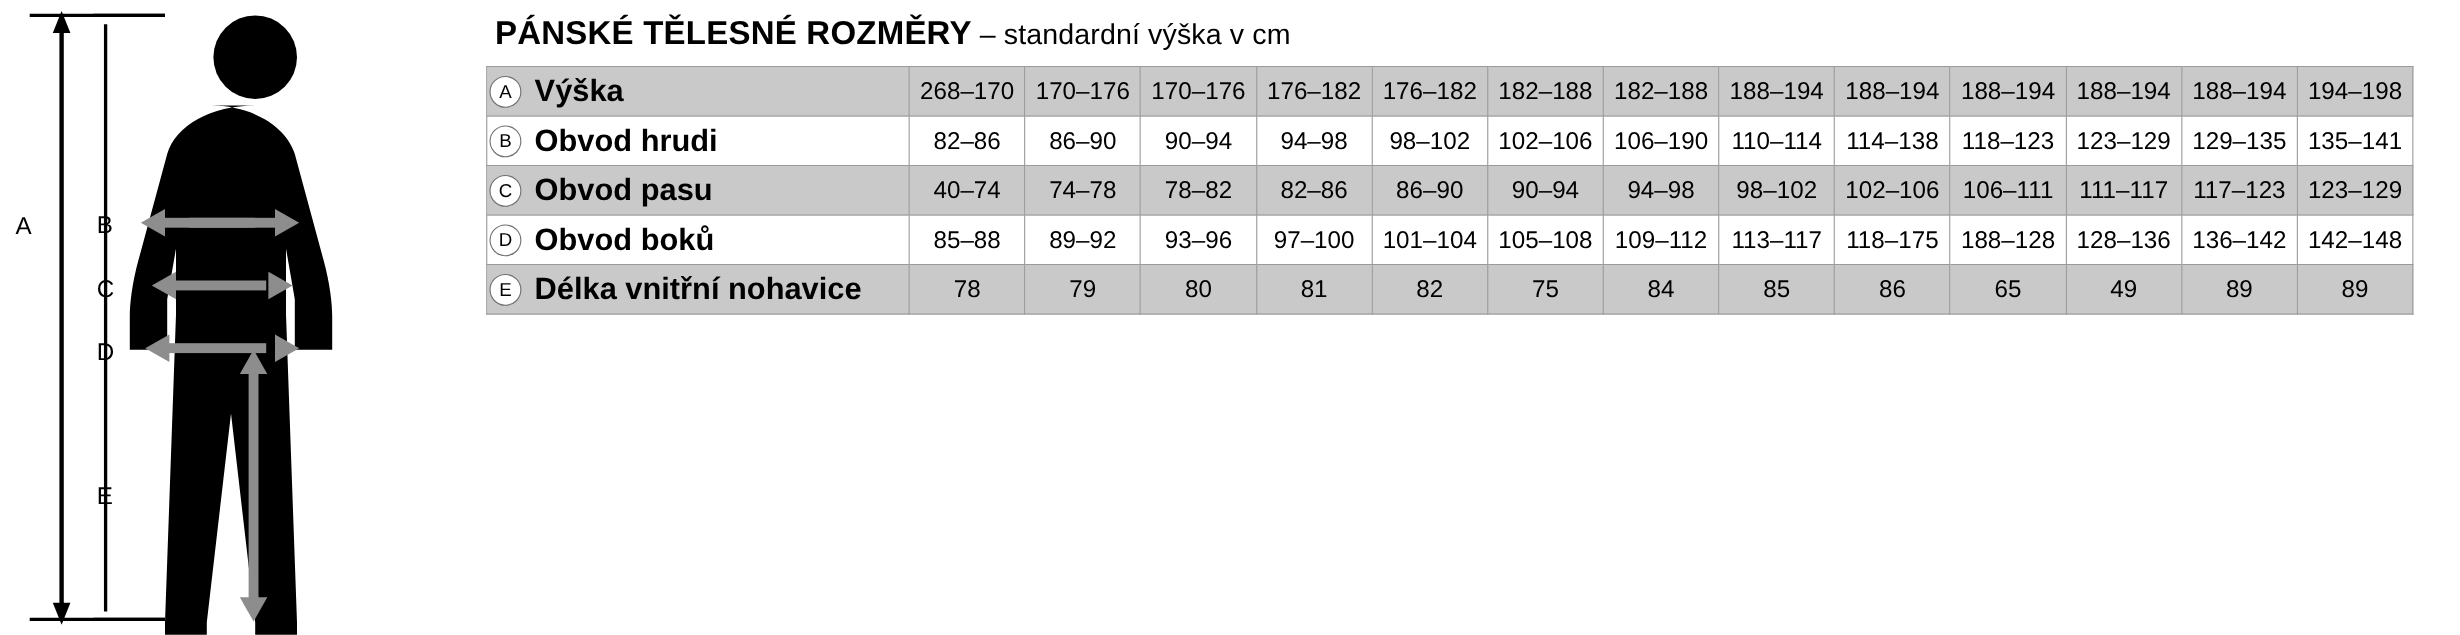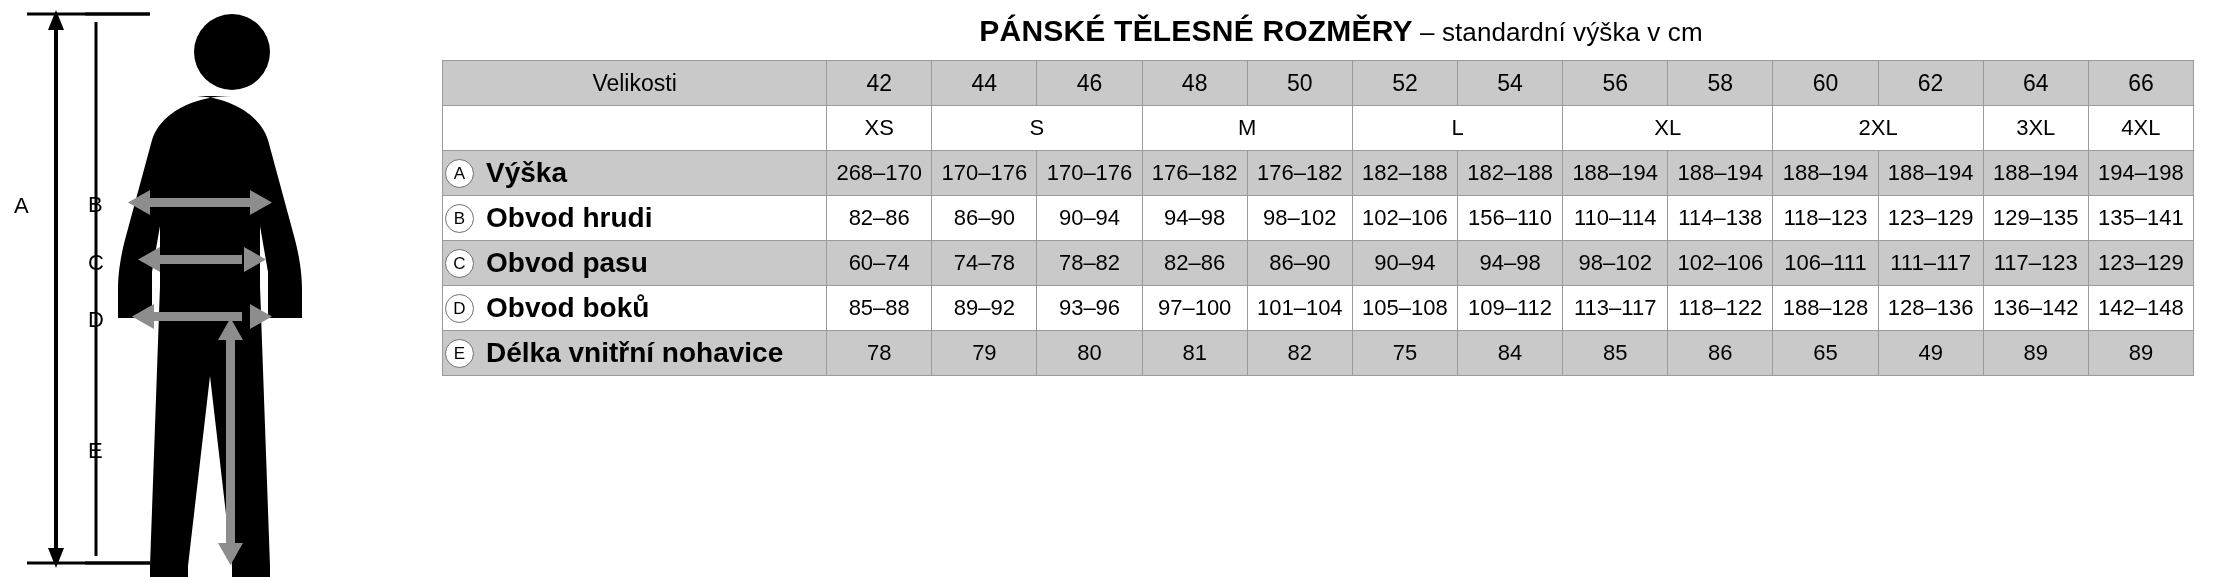--- a/index.html
+++ b/index.html
@@ -35,21 +35,20 @@
     position: absolute;
     left: 442px;
     top: 16px;
     width: 1790px;
   }
   .title-row {
     display: block;
     white-space: nowrap;
     margin: 0 0 14px 8px;
     line-height: 1.0;
-    text-align: center;
   }
   .title-main {
     font-size: 30px;
     font-weight: bold;
     letter-spacing: 0.2px;
   }
   .title-sub {
     font-size: 26px;
     font-weight: normal;
     letter-spacing: 0.1px;
@@ -205,50 +204,21 @@
         <col style="width:104px">
           <col style="width:104px">
           <col style="width:104px">
         <col style="width:104px">
           <col style="width:104px">
           <col style="width:104px">
         <col style="width:104px">
       </colgroup>
       <tbody>
 
-        <tr class="head-row">
-          <td class="label-cell">
-            <span class="head-label">Velikosti</span>
-          </td>
-          <td>42</td>
-          <td>44</td>
-          <td>46</td>
-          <td>48</td>
-          <td>50</td>
-          <td>52</td>
-          <td>54</td>
-          <td>56</td>
-          <td>58</td>
-          <td>60</td>
-          <td>62</td>
-          <td>64</td>
-          <td>66</td>
-        </tr>
-
-        <tr class="group-row">
-          <td class="label-cell"></td>
-          <td colspan="1">XS</td>
-          <td colspan="2">S</td>
-          <td colspan="2">M</td>
-          <td colspan="2">L</td>
-          <td colspan="2">XL</td>
-          <td colspan="2">2XL</td>
-          <td colspan="1">3XL</td>
-          <td colspan="1">4XL</td>
-        </tr>
+
 
         <tr class="band-dark">
           <td class="label-cell">
             <span class="label-inner">
               <span class="circle-letter">A</span>
               <span class="label-text">Výška</span>
             </span>
           </td>
           <td>268–170</td>
           <td>170–176</td>
@@ -271,37 +241,37 @@
               <span class="circle-letter">B</span>
               <span class="label-text">Obvod hrudi</span>
             </span>
           </td>
           <td>82–86</td>
           <td>86–90</td>
           <td>90–94</td>
           <td>94–98</td>
           <td>98–102</td>
           <td>102–106</td>
-          <td>156–110</td>
+          <td>106–190</td>
           <td>110–114</td>
           <td>114–138</td>
           <td>118–123</td>
           <td>123–129</td>
           <td>129–135</td>
           <td>135–141</td>
         </tr>
 
         <tr class="band-dark">
           <td class="label-cell">
             <span class="label-inner">
               <span class="circle-letter">C</span>
               <span class="label-text">Obvod pasu</span>
             </span>
           </td>
-          <td>60–74</td>
+          <td>40–74</td>
           <td>74–78</td>
           <td>78–82</td>
           <td>82–86</td>
           <td>86–90</td>
           <td>90–94</td>
           <td>94–98</td>
           <td>98–102</td>
           <td>102–106</td>
           <td>106–111</td>
           <td>111–117</td>
@@ -317,21 +287,21 @@
             </span>
           </td>
           <td>85–88</td>
           <td>89–92</td>
           <td>93–96</td>
           <td>97–100</td>
           <td>101–104</td>
           <td>105–108</td>
           <td>109–112</td>
           <td>113–117</td>
-          <td>118–122</td>
+          <td>118–175</td>
           <td>188–128</td>
           <td>128–136</td>
           <td>136–142</td>
           <td>142–148</td>
         </tr>
 
         <tr class="band-dark">
           <td class="label-cell">
             <span class="label-inner">
               <span class="circle-letter">E</span>

